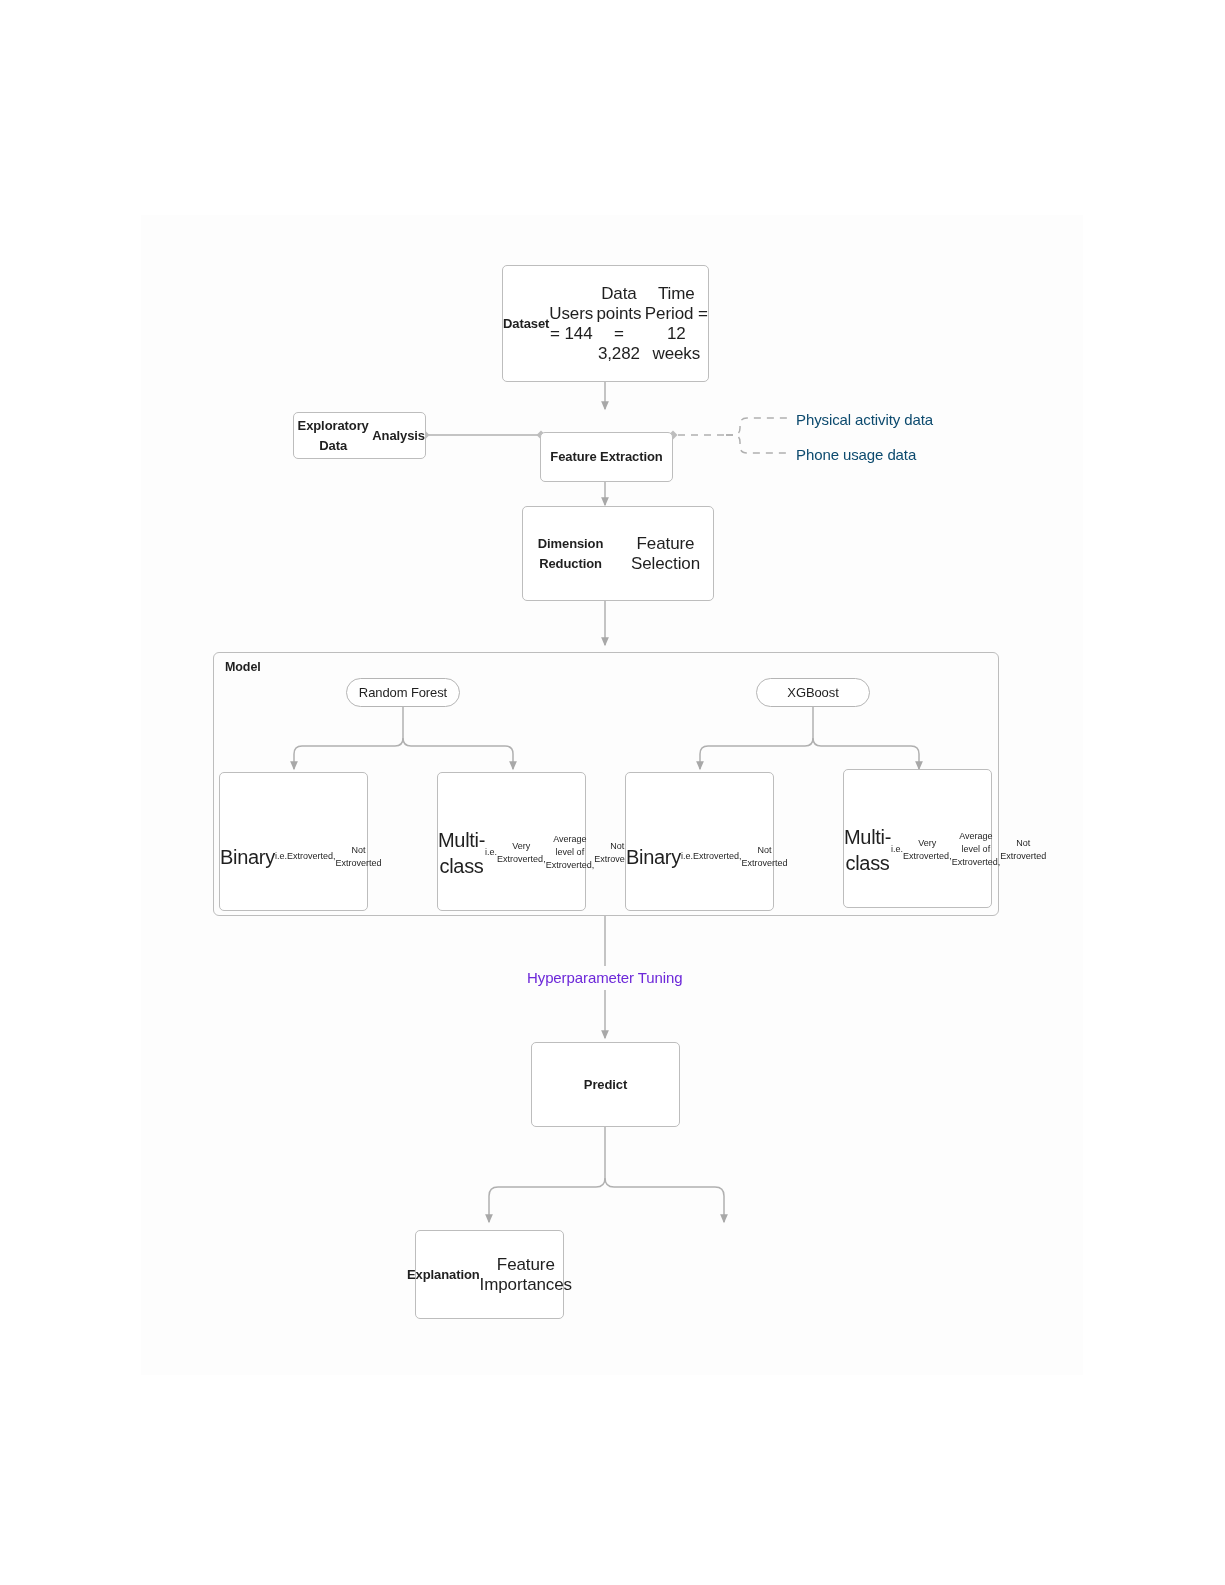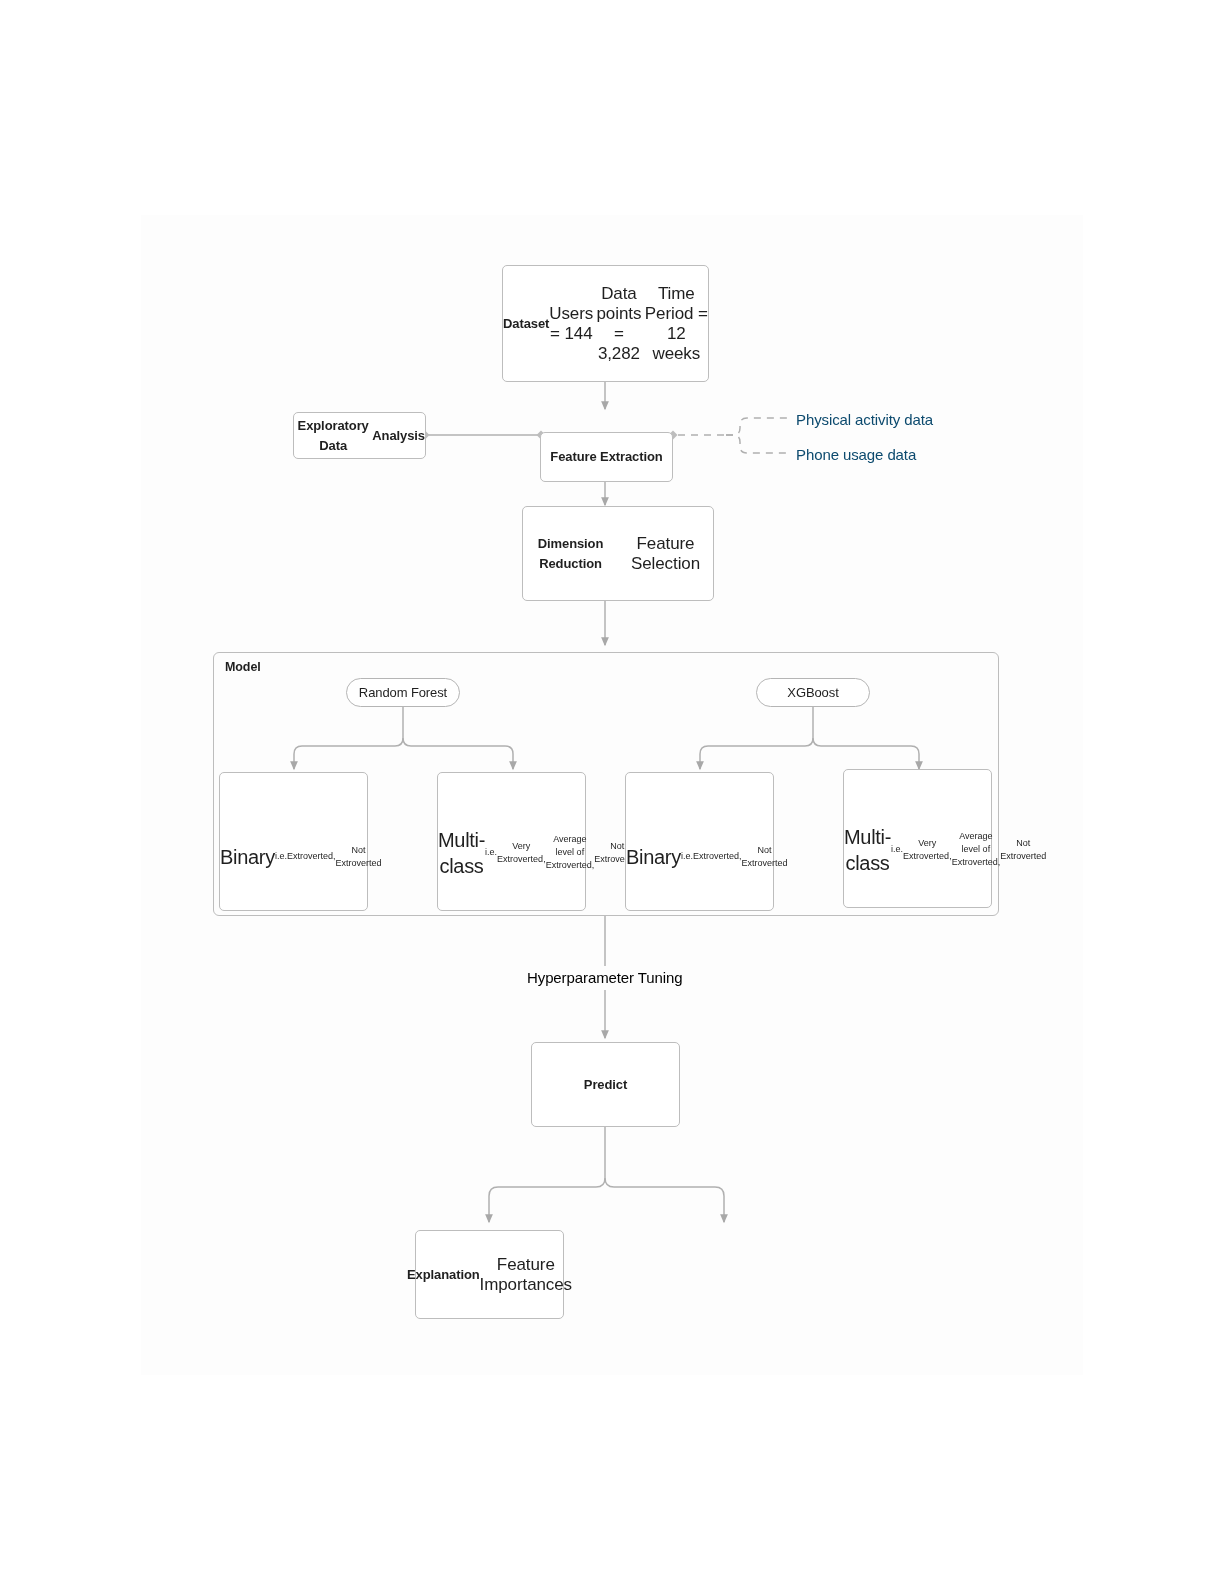--- a/index.html
+++ b/index.html
@@ -98,21 +98,21 @@
   .free-label {
     position: absolute;
     font-size: 15px;
     font-weight: normal;
     letter-spacing: -0.1px;
     color: #0c4a6e;
     white-space: nowrap;
   }
   .free-label.mid {
     font-size: 15px;
-    color: #000000;
+    color: #6d28d9;
   }
   .cls-gap { height: 14px; }
 </style>
 </head>
 <body>
 
 <div id="stage">
 
   <div id="canvas-region"></div>
 

